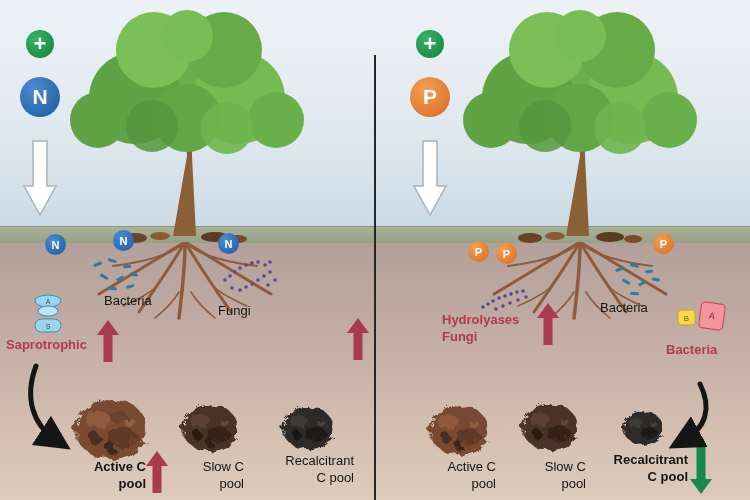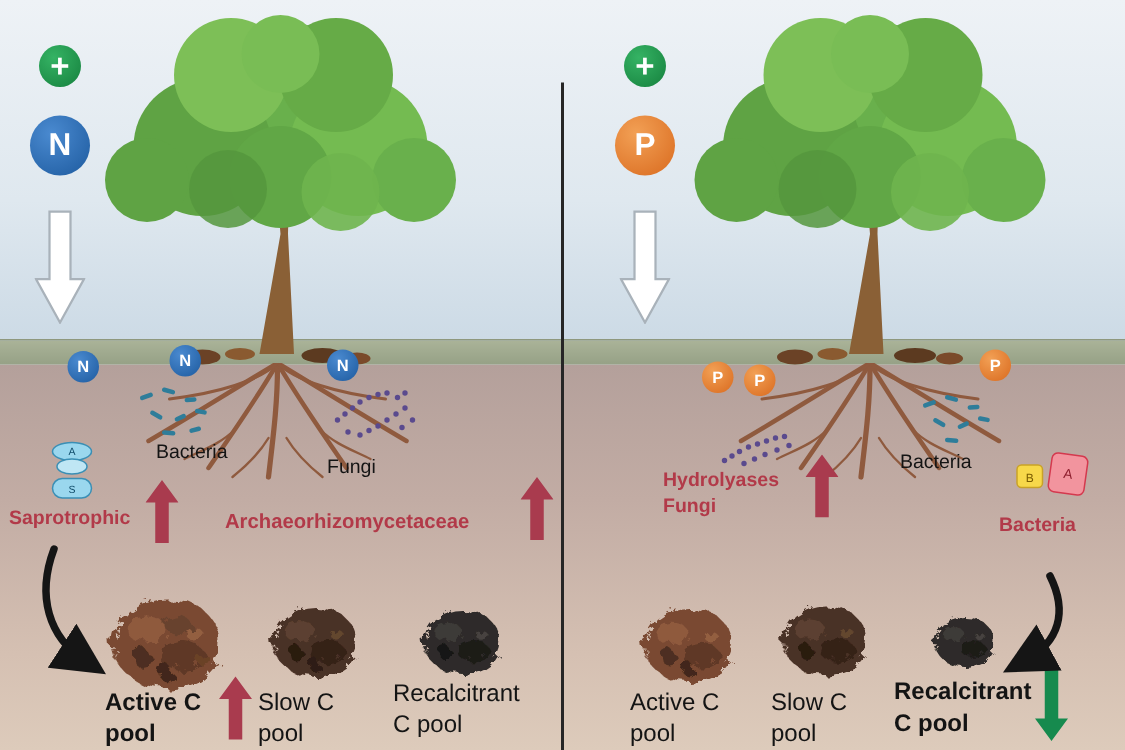--- a/index.html
+++ b/index.html
@@ -22,21 +22,21 @@
                   display:flex; align-items:center; justify-content:center;
                   font-size:21px; font-weight:700; }
   .n-fill { background:radial-gradient(circle at 35% 30%, #4a8ad0, #1d5a9e); }
   .p-fill { background:radial-gradient(circle at 35% 30%, #f2a055, #d96a1e); }
   .marker { width:21px; height:21px; border-radius:50%; color:#fff;
             display:flex; align-items:center; justify-content:center;
             font-size:11px; font-weight:700; }
   .lbl { font-size:13px; color:#141414; }
   .red { color:#b23a49; font-weight:700; }
   .green-lbl { color:#1f8a55; font-weight:700; }
-  .pool-lbl { text-align:left; line-height:1.3; font-size:16px; color:#141414; }
+  .pool-lbl { text-align:right; line-height:1.3; font-size:13px; color:#141414; }
   .two-line { line-height:1.3; }
 </style>
 </head>
 <body>
 
 <div class="canvas">
 
   <svg width="0" height="0" style="position:absolute">
     <defs>
       <filter id="rough" x="-30%" y="-30%" width="160%" height="160%">
@@ -166,23 +166,20 @@
     <text x="20" y="36.5" font-size="7" text-anchor="middle" fill="#14506e">S</text>
   </svg>
 
   <div class="abs lbl red" style="left:6px;top:337px">
     <span>Saprotrophic</span>
   </div>
   <svg class="abs" style="left:97px;top:320px" width="22" height="42" viewBox="0 0 22 42">
     <path d="M11,0 L22,15 L15.5,15 L15.5,42 L6.5,42 L6.5,15 L0,15 Z" fill="#a93b4e"></path>
   </svg>
 
-  <div class="abs lbl red" style="left:150px;top:340px;font-size:13.5px">
-    <span>Archaeorhizomycetaceae</span>
-  </div>
   <svg class="abs" style="left:347px;top:318px" width="22" height="42" viewBox="0 0 22 42">
     <path d="M11,0 L22,15 L15.5,15 L15.5,42 L6.5,42 L6.5,15 L0,15 Z" fill="#a93b4e"></path>
   </svg>
 
   <svg class="abs" style="left:66px;top:392px" width="90" height="74" viewBox="0 0 90 74">
     <g filter="url(#rough)">
       <ellipse cx="45" cy="37" rx="36" ry="30" fill="#7a4a33"></ellipse>
       <ellipse cx="32" cy="28" rx="13" ry="9" fill="#8f5a3e"></ellipse>
       <ellipse cx="56" cy="46" rx="15" ry="10" fill="#5e3826"></ellipse>
       <ellipse cx="52" cy="24" rx="9" ry="6" fill="#68422e"></ellipse>

